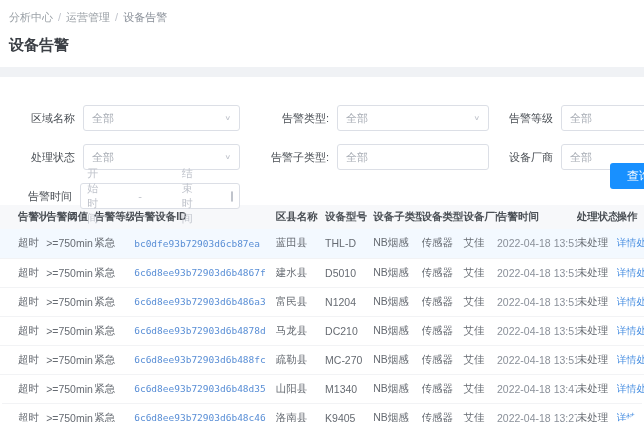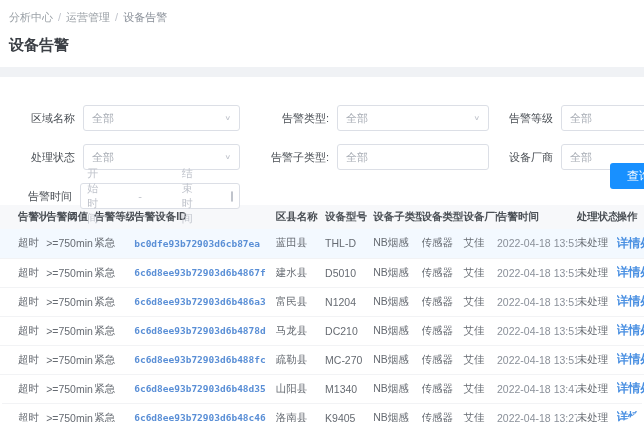--- a/index.html
+++ b/index.html
@@ -44,23 +44,23 @@
 
   
   .table-wrap { width:644px; overflow:hidden; }
   table { border-collapse:collapse; table-layout:fixed; width:690px; }
   thead td { background:#f7f8fa; color:#4a4f55; font-weight:700; }
   td { font-size:10.5px; color:#666b72; height:24px; padding:0 4px 0 0;
     white-space:nowrap; overflow:hidden; text-overflow:clip; }
   tbody td { height:29px; border-bottom:1px solid #f2f3f5; }
   td:first-child { padding-left:18px; }
   tbody tr.hl { background:#f3f9ff; }
-  .mono { font-family:"DejaVu Sans Mono","Liberation Mono",monospace; font-size:9.5px; color:#5a8fd6;font-weight:bold; }
+  .mono { font-family:"DejaVu Sans Mono","Liberation Mono",monospace; font-size:9.5px; color:#5a8fd6; }
   .time-cell { color:#8a9099; }
-  a.op { color:#4a90e2; text-decoration:none; margin-right:0; font-size:12px;font-weight:bold; }
+  a.op { color:#4a90e2; text-decoration:none; margin-right:0; font-size:10px; }
 </style>
 </head>
 <body>
 
 <div class="page">
 
   <div class="topbar">
     <div class="crumbs" id="breadcrumb"><span class="crumb-item">分析中心</span><span class="sep">/</span><span class="crumb-item">运营管理</span><span class="sep">/</span><span class="crumb-item last">设备告警</span></div>
     <div class="page-title">设备告警</div>
   </div>

